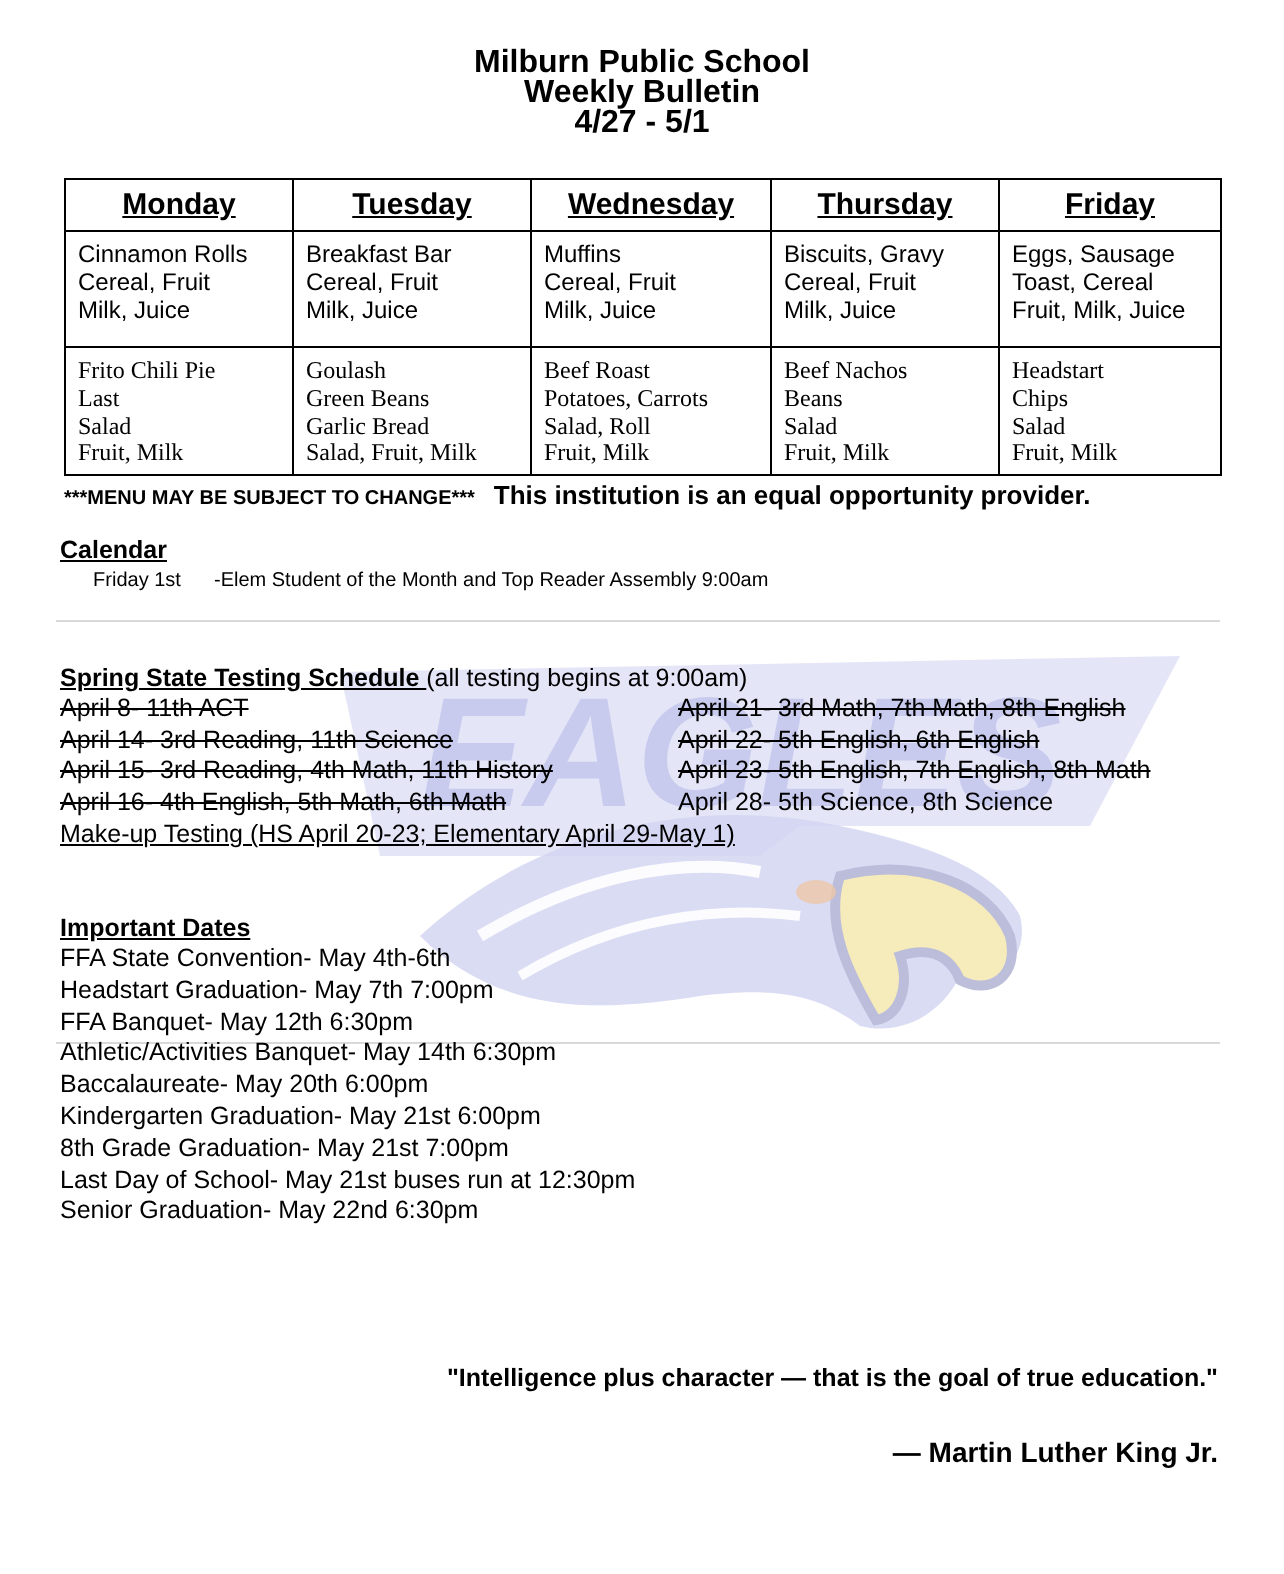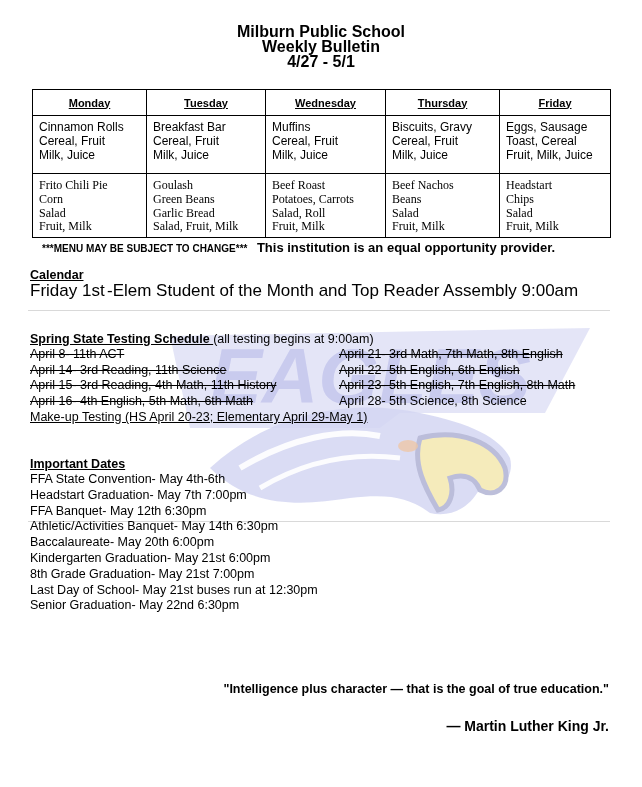--- a/index.html
+++ b/index.html
@@ -3,36 +3,36 @@
   <meta charset="utf-8">
   <style>
     * { margin: 0; padding: 0; box-sizing: border-box; }
     html, body { width: 642px; height: 787px; background: #ffffff; overflow: hidden; }
     body { position: relative; font-family: "Liberation Sans", sans-serif; color: #000; font-size: 12.5px; }
 
     .header { position: absolute; top: 24px; left: 0; width: 642px; text-align: center; font-weight: bold; font-size: 16px; line-height: 15px; }
 
     table.menu { position: absolute; top: 89px; left: 32px; width: 578px; border-collapse: collapse; table-layout: fixed; }
     table.menu th, table.menu td { border: 1.5px solid #000; vertical-align: top; text-align: left; }
-    table.menu th { height: 26px; text-align: center; vertical-align: middle; font-size: 11px; text-decoration: underline; font-weight: bold; margin-left: 26px; }
+    table.menu th { height: 26px; text-align: center; vertical-align: middle; font-size: 15px; text-decoration: underline; font-weight: bold; margin-left: 26px; }
     table.menu td { padding: 5px 5px 2px 6px; font-size: 12px; line-height: 13.8px; height: 58px; }
     table.menu tr.lunch td { height: 64px; padding-top: 5px; font-family: Liberation Serif, serif; }
     table.menu col.c1 { width: 114px; }
     table.menu col.c2 { width: 119px; }
     table.menu col.c3 { width: 120px; }
     table.menu col.c4 { width: 114px; }
     table.menu col.c5 { width: 111px; }
 
     .notice { position: absolute; top: 240px; left: 32px; white-space: nowrap; font-weight: bold; }
-    .notice .small { font-size: 10px; margin-left: 10px; }
+    .notice .small { font-size: 10px; }
     .notice .big { font-size: 13px; margin-left: 6px; }
 
     .calendar { position: absolute; top: 268px; left: 30px; }
     .section-title { font-weight: bold; text-decoration: underline; font-size: 12.5px; line-height: 15px; }
-    .cal-row { font-size: 17px; line-height: 16px; white-space: nowrap; }
+    .cal-row { font-size: 10px; line-height: 16px; white-space: nowrap; text-align: center; }
     .cal-day { display: inline-block; width: 77px; }
 
     .hr { position: absolute; left: 28px; width: 582px; height: 1px; background: #d9d9d9; }
 
     .watermark { position: absolute; left: 150px; top: 318px; width: 460px; height: 210px; z-index: 0; }
 
     .testing { position: absolute; top: 331px; left: 30px; width: 590px; z-index: 1; }
     .testing .title-line { line-height: 16px; white-space: nowrap; }
     .testing .grid { display: flex; }
     .testing .col { line-height: 15.5px; white-space: nowrap; }
@@ -94,21 +94,21 @@
     </td>
     <td>
       <div>Eggs, Sausage</div>
       <div>Toast, Cereal</div>
       <div>Fruit, Milk, Juice</div>
     </td>
   </tr>
   <tr class="lunch">
     <td>
       <div>Frito Chili Pie</div>
-      <div>Corn</div>
+      <div>Last</div>
       <div>Salad</div>
       <div>Fruit, Milk</div>
     </td>
     <td>
       <div>Goulash</div>
       <div>Green Beans</div>
       <div>Garlic Bread</div>
       <div>Salad, Fruit, Milk</div>
     </td>
     <td>

